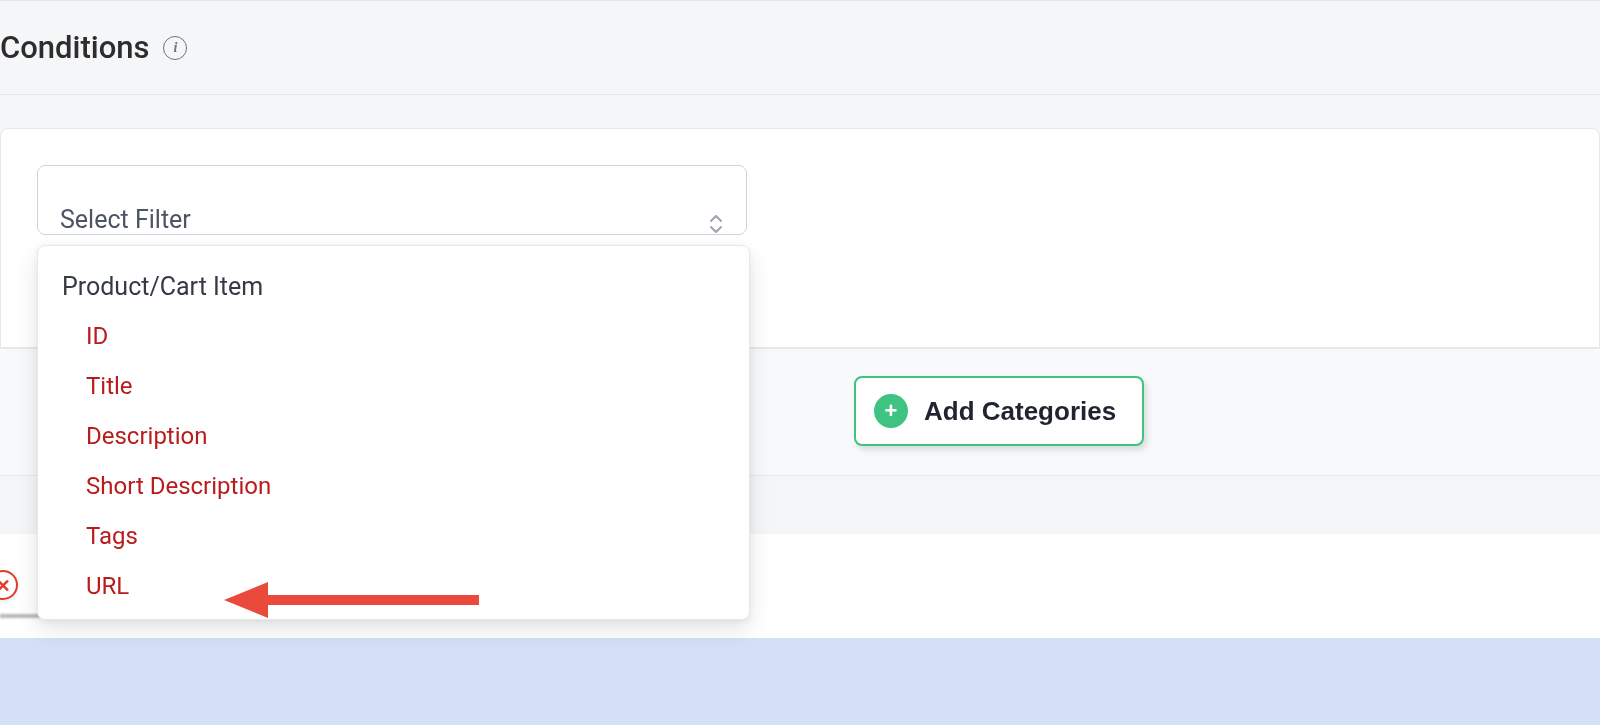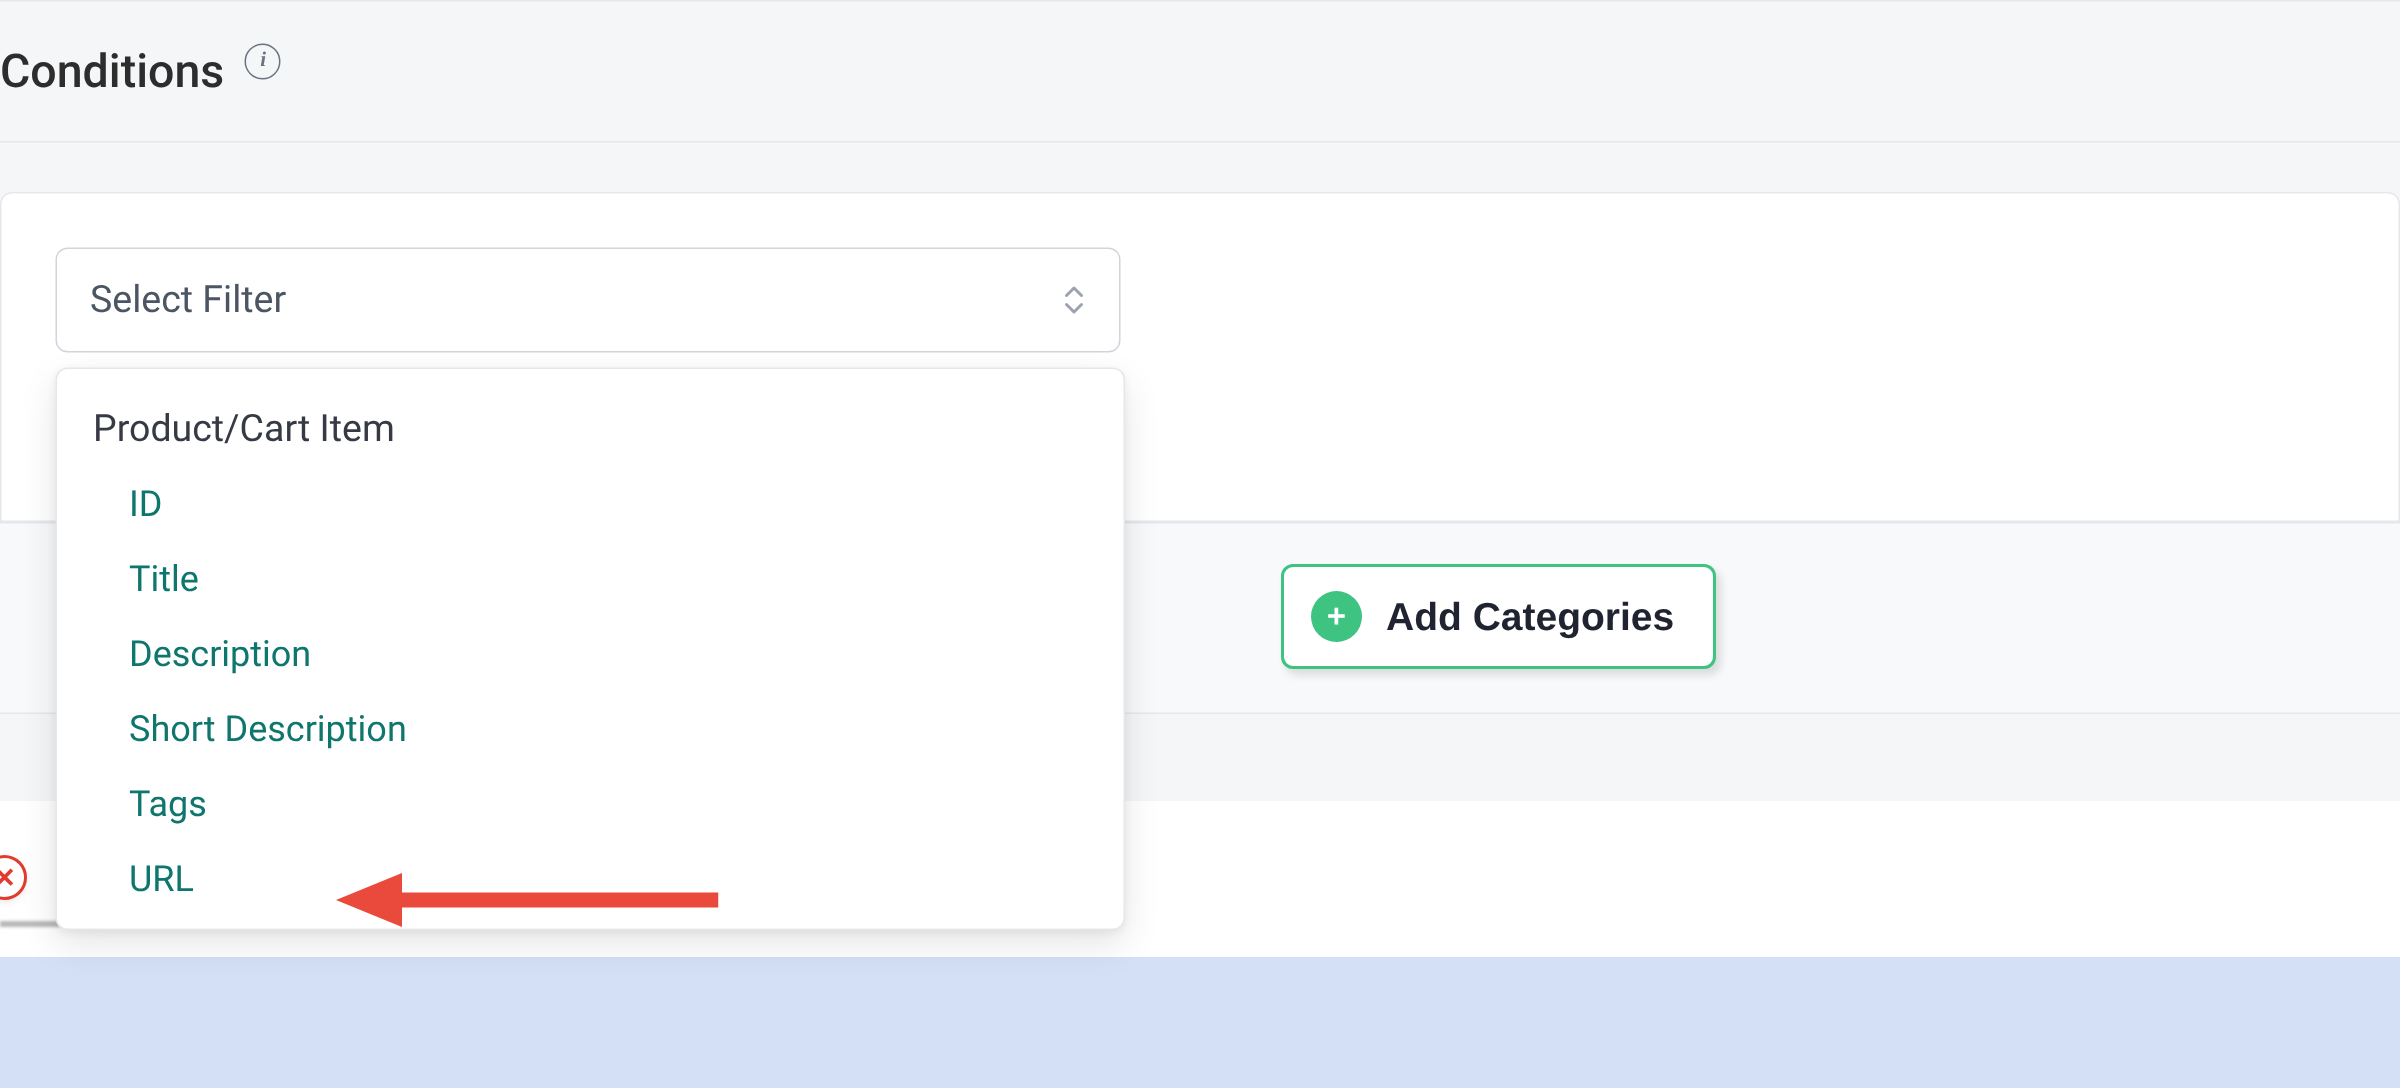--- a/index.html
+++ b/index.html
@@ -23,21 +23,21 @@
     display: flex;
     align-items: center;
     padding: 0 0 0 0;
   }
   .header-title {
     font-size: 31px;
     font-weight: 500;
     color: #2d2d2d;
     margin-left: 0;
     display: flex;
-    align-items: flex-start;
+    align-items: center;
   }
   .info-circle {
     display: inline-flex;
     width: 24px;
     height: 24px;
     border: 1.5px solid #6b7280;
     border-radius: 50%;
     align-items: center;
     justify-content: center;
     margin-left: 14px;
@@ -65,21 +65,21 @@
   .select-box {
     position: absolute;
     left: 37px;
     top: 165px;
     width: 710px;
     height: 70px;
     background: #fff;
     border: 1px solid #d1d5db;
     border-radius: 8px;
     display: flex;
-    align-items: center;
+    align-items: flex-end;
     padding: 0 22px;
     font-size: 25px;
     color: #4b5563;
     justify-content: space-between;
     cursor: pointer;
   }
   .select-caret {
     color: #9ca3af;
     display: flex;
     flex-direction: column;
@@ -102,21 +102,21 @@
     z-index: 50;
   }
   .dropdown-group-label {
     font-size: 25px;
     font-weight: 400;
     color: #353a45;
     padding: 6px 24px 10px 24px;
   }
   .dropdown-option {
     font-size: 24px;
-    color: #0f766e;
+    color: #b91c1c;
     padding: 10px 24px 10px 48px;
     cursor: pointer;
     line-height: 1.25;
   }
 
   
   .action-strip {
     position: absolute;
     left: 0;
     top: 348px;

